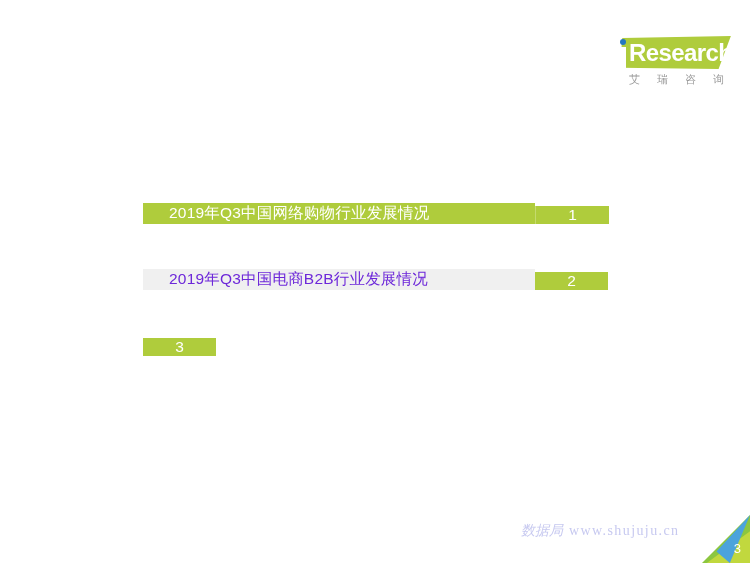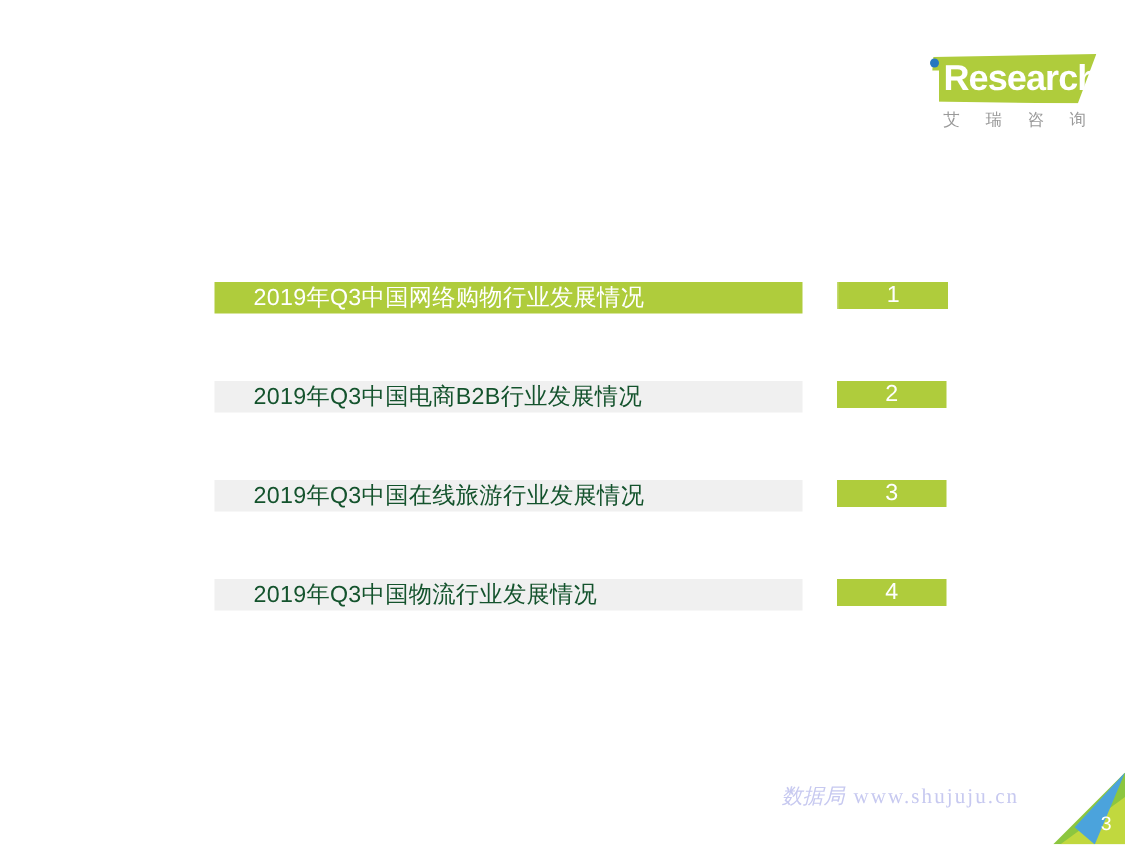--- a/index.html
+++ b/index.html
@@ -94,35 +94,34 @@
     left: 143px;
     top: 188px;
     width: 465px;
   }
   .agenda-row {
     position: relative;
     width: 378px;
     height: 36px;
     margin-bottom: 30px;
     display: flex;
-    align-items: flex-start;
-    gap: 23px;
+    align-items: flex-end;
   }
   .agenda-row:last-child { margin-bottom: 0; }
 
   .row-title {
     flex: 0 0 392px;
     width: 392px;
     background: #f0f0f0;
     display: flex;
     align-items: center;
     padding-left: 26px;
     box-sizing: border-box;
     font-size: 15.5px;
-    color: #14532d;
+    color: #6d28d9;
     letter-spacing: 0.2px;
     white-space: nowrap;
   }
   .row-num {
     flex: 0 0 73px;
     width: 73px;
     background: #AFCC3C;
     display: flex;
     align-items: center;
     justify-content: center;
@@ -233,28 +232,23 @@
       <div class="row-title">2019年Q3中国网络购物行业发展情况</div>
       <div class="row-num">1</div>
     </div>
 
     <div class="agenda-row">
       <div class="row-title">2019年Q3中国电商B2B行业发展情况</div>
       <div class="row-num">2</div>
     </div>
 
     <div class="agenda-row">
-      <div class="row-title">2019年Q3中国在线旅游行业发展情况</div>
       <div class="row-num">3</div>
     </div>
 
-    <div class="agenda-row">
-      <div class="row-title">2019年Q3中国物流行业发展情况</div>
-      <div class="row-num">4</div>
-    </div>
 
   </div>
 
   <div class="watermark">
     <span class="wm-cn">数据局</span><span class="wm-url">www.shujuju.cn</span>
   </div>
 
   <div class="corner">
     <div class="corner-green"></div>
     <div class="corner-yellow"></div>

